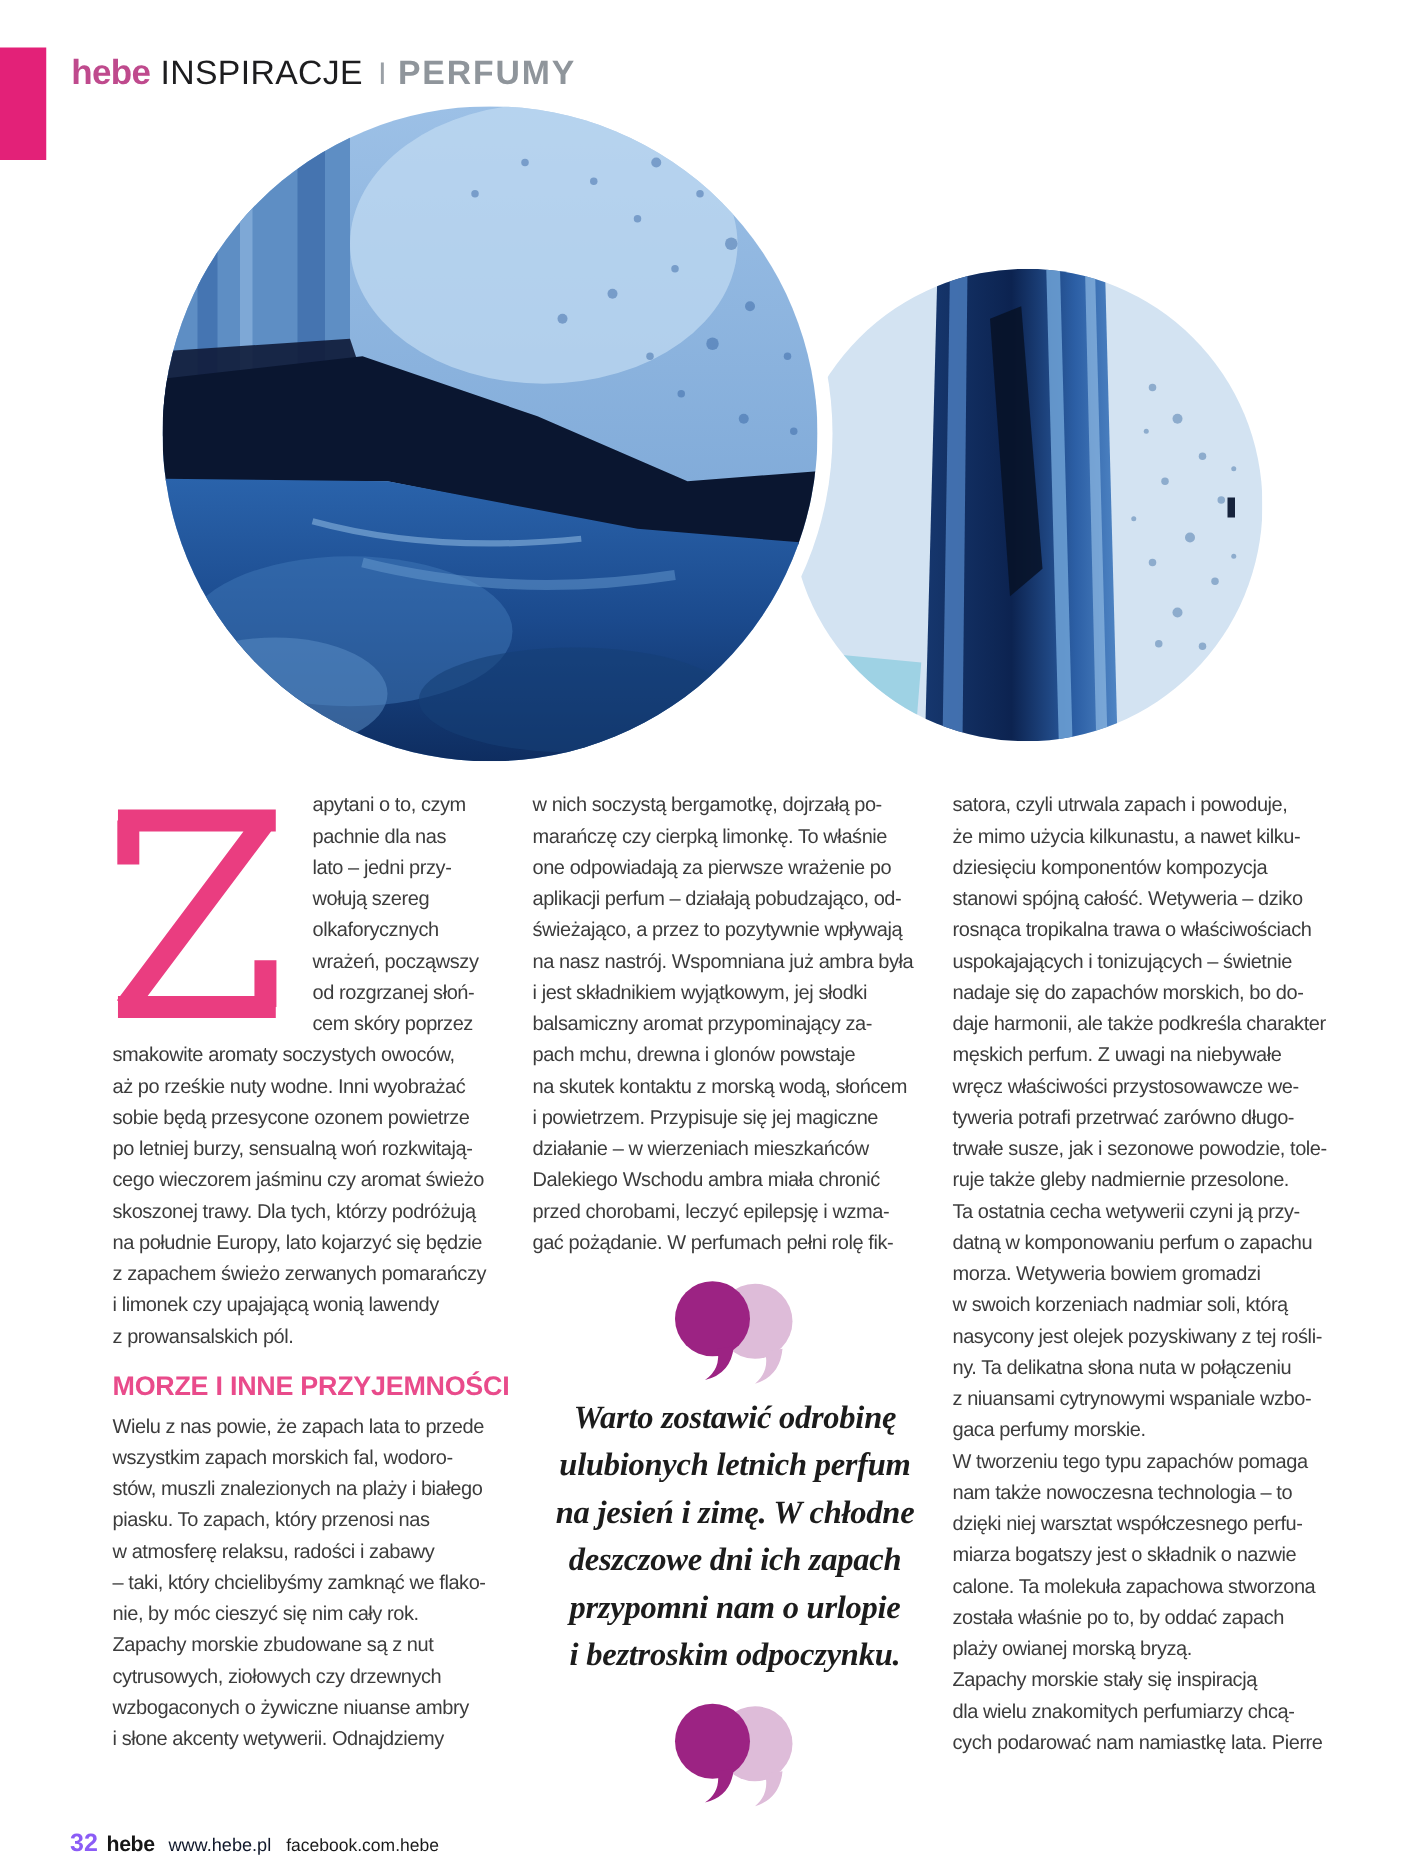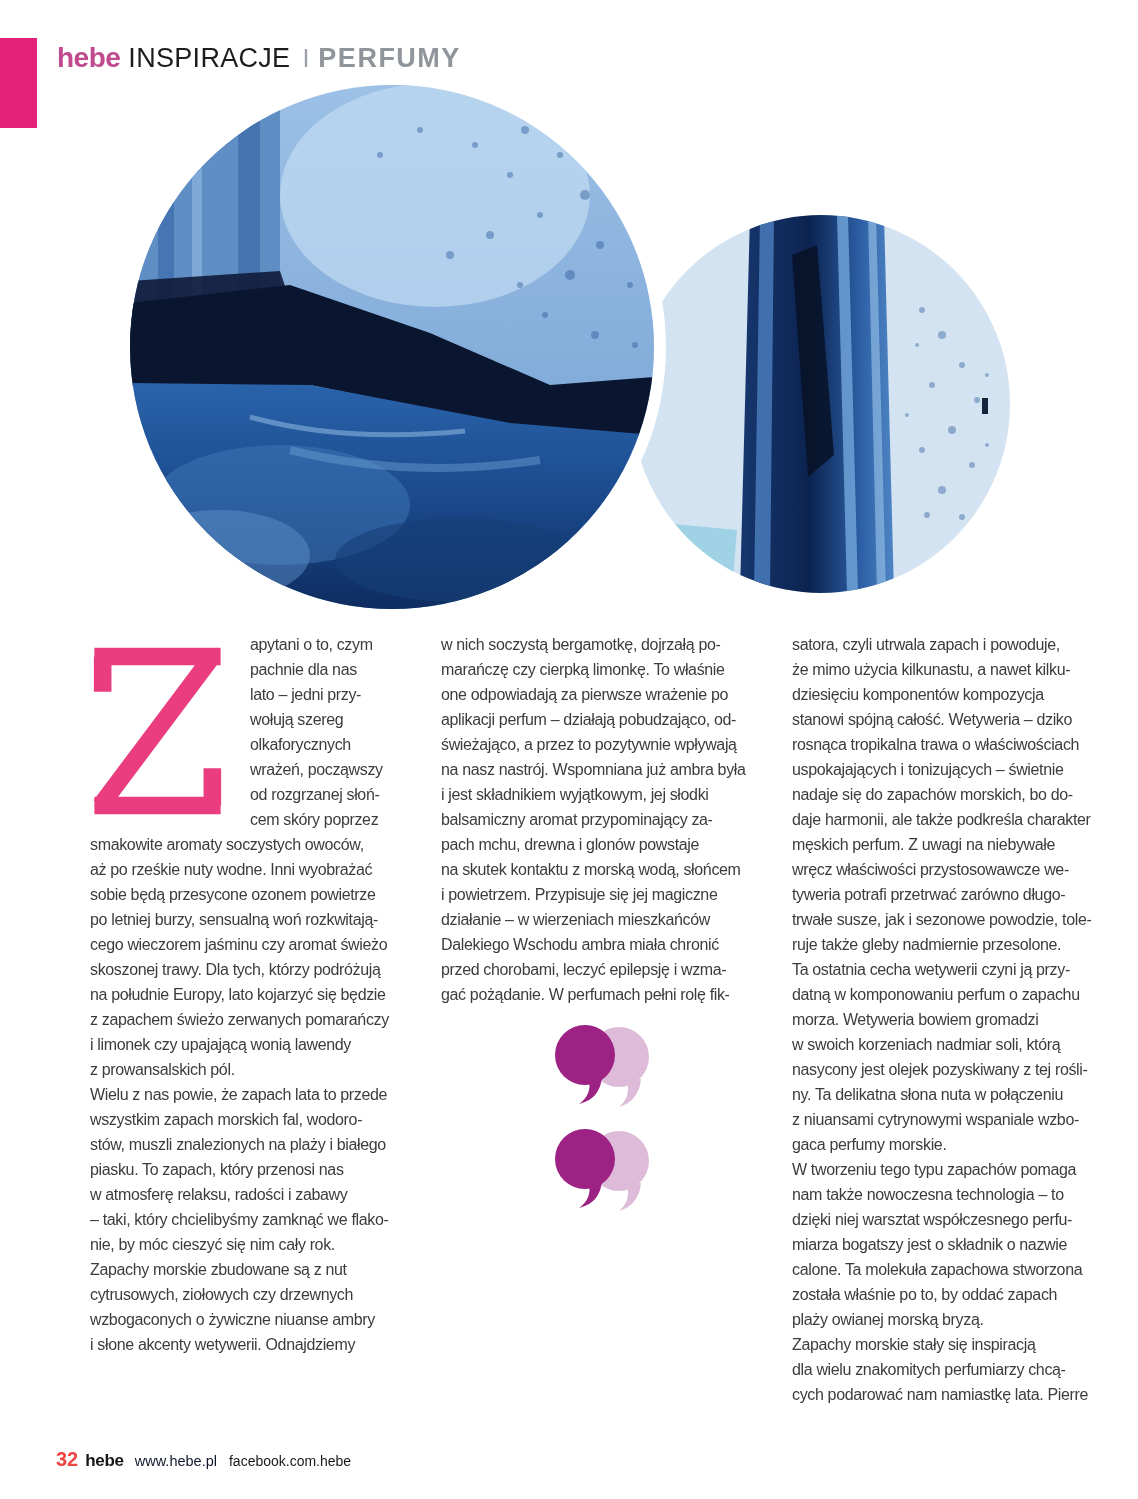--- a/index.html
+++ b/index.html
@@ -14,36 +14,36 @@
   .hdr .sep{color:#9aa0a6;font-size:25px;font-weight:400;margin:0 9px 0 12px;}
   .hdr .topic{color:#8f959b;font-size:27px;font-weight:700;letter-spacing:1.5px;}
 
   
   .circle{position:absolute;border-radius:50%;overflow:hidden;}
   .circle svg{display:block;width:100%;height:100%;}
   .circle-left{left:130px;top:85px;width:524px;height:524px;z-index:2;box-shadow:0 0 0 12px #ffffff;}
   .circle-right{left:632px;top:215px;width:378px;height:378px;z-index:1;}
 
   
-  .columns{position:absolute;left:90px;top:632px;width:992px;display:flex;gap:27px;z-index:3;}
+  .columns{position:absolute;left:90px;top:632px;width:992px;display:flex;gap:12px;z-index:3;}
   .col{width:324px;flex:0 0 324px;}
   .lines{white-space:pre;font-size:16px;line-height:25px;color:#3c3c3c;letter-spacing:-0.35px;}
   .dropcap{float:left;width:160px;height:200px;}
   .dropcap svg{display:block;margin-top:10px;}
   .subhead{margin:15px 0 7px 0;font-size:21.5px;font-weight:700;color:#e94b8b;letter-spacing:-0.2px;}
 
   .quote-block{margin-top:14px;width:348px;margin-left:-12px;text-align:center;}
   .qicon{width:100px;height:88px;margin:0 auto;}
   .qicon.bottom{margin-top:16px;}
   .quote-text{white-space:pre-line;font-family:"Liberation Serif",serif;font-style:italic;font-weight:700;
               font-size:26px;line-height:38px;color:#1c1c1c;margin-top:6px;letter-spacing:-0.2px;}
 
   
   .ftr{position:absolute;left:56px;top:1448px;display:flex;align-items:baseline;z-index:3;}
-  .ftr .pagenum{font-size:20px;font-weight:700;color:#ef4444;}
+  .ftr .pagenum{font-size:20px;font-weight:700;color:#8b5cf6;margin-top:16px;}
   .ftr .fbrand{font-size:17px;font-weight:700;color:#161616;letter-spacing:-0.3px;margin-left:7px;}
   .ftr .furl{font-size:14.5px;color:#0f172a;margin-left:11px;}
   .ftr .ffb{font-size:14px;color:#1a1a1a;font-weight:400;margin-left:12px;}
 </style>
 </head>
 <body>
 
 <div class="page">
 
   <div class="accent-block"></div>
@@ -162,20 +162,21 @@
 smakowite aromaty soczystych owoców,
 aż po rześkie nuty wodne. Inni wyobrażać
 sobie będą przesycone ozonem powietrze
 po letniej burzy, sensualną woń rozkwitają-
 cego wieczorem jaśminu czy aromat świeżo
 skoszonej trawy. Dla tych, którzy podróżują
 na południe Europy, lato kojarzyć się będzie
 z zapachem świeżo zerwanych pomarańczy
 i limonek czy upajającą wonią lawendy
 z prowansalskich pól.</div>
+      <h2 class="subhead">MORZE I INNE PRZYJEMNOŚCI</h2>
       <div class="lines">Wielu z nas powie, że zapach lata to przede
 wszystkim zapach morskich fal, wodoro-
 stów, muszli znalezionych na plaży i białego
 piasku. To zapach, który przenosi nas
 w atmosferę relaksu, radości i zabawy
 – taki, który chcielibyśmy zamknąć we flako-
 nie, by móc cieszyć się nim cały rok.
 Zapachy morskie zbudowane są z nut
 cytrusowych, ziołowych czy drzewnych
 wzbogaconych o żywiczne niuanse ambry
@@ -200,20 +201,26 @@
 gać pożądanie. W perfumach pełni rolę fik-</div>
       <div class="quote-block">
         <div class="qicon">
           <svg viewBox="0 0 100 88" xmlns="http://www.w3.org/2000/svg">
             <circle cx="66" cy="36" r="30" fill="#debcd9"></circle>
             <path d="M74 60 q4 16 -8 26 q20 -6 22 -28 z" fill="#debcd9"></path>
             <circle cx="32" cy="34" r="30" fill="#9c2383"></circle>
             <path d="M36 58 q3 16 -10 25 q21 -5 23 -27 z" fill="#9c2383"></path>
           </svg>
         </div>
+        <div class="quote-text">Warto zostawić odrobinę
+ulubionych letnich perfum
+na jesień i zimę. W chłodne
+deszczowe dni ich zapach
+przypomni nam o urlopie
+i beztroskim odpoczynku.</div>
         <div class="qicon bottom">
           <svg viewBox="0 0 100 88" xmlns="http://www.w3.org/2000/svg">
             <circle cx="66" cy="36" r="30" fill="#debcd9"></circle>
             <path d="M74 60 q4 16 -8 26 q20 -6 22 -28 z" fill="#debcd9"></path>
             <circle cx="32" cy="34" r="30" fill="#9c2383"></circle>
             <path d="M36 58 q3 16 -10 25 q21 -5 23 -27 z" fill="#9c2383"></path>
           </svg>
         </div>
       </div>
     </div>

